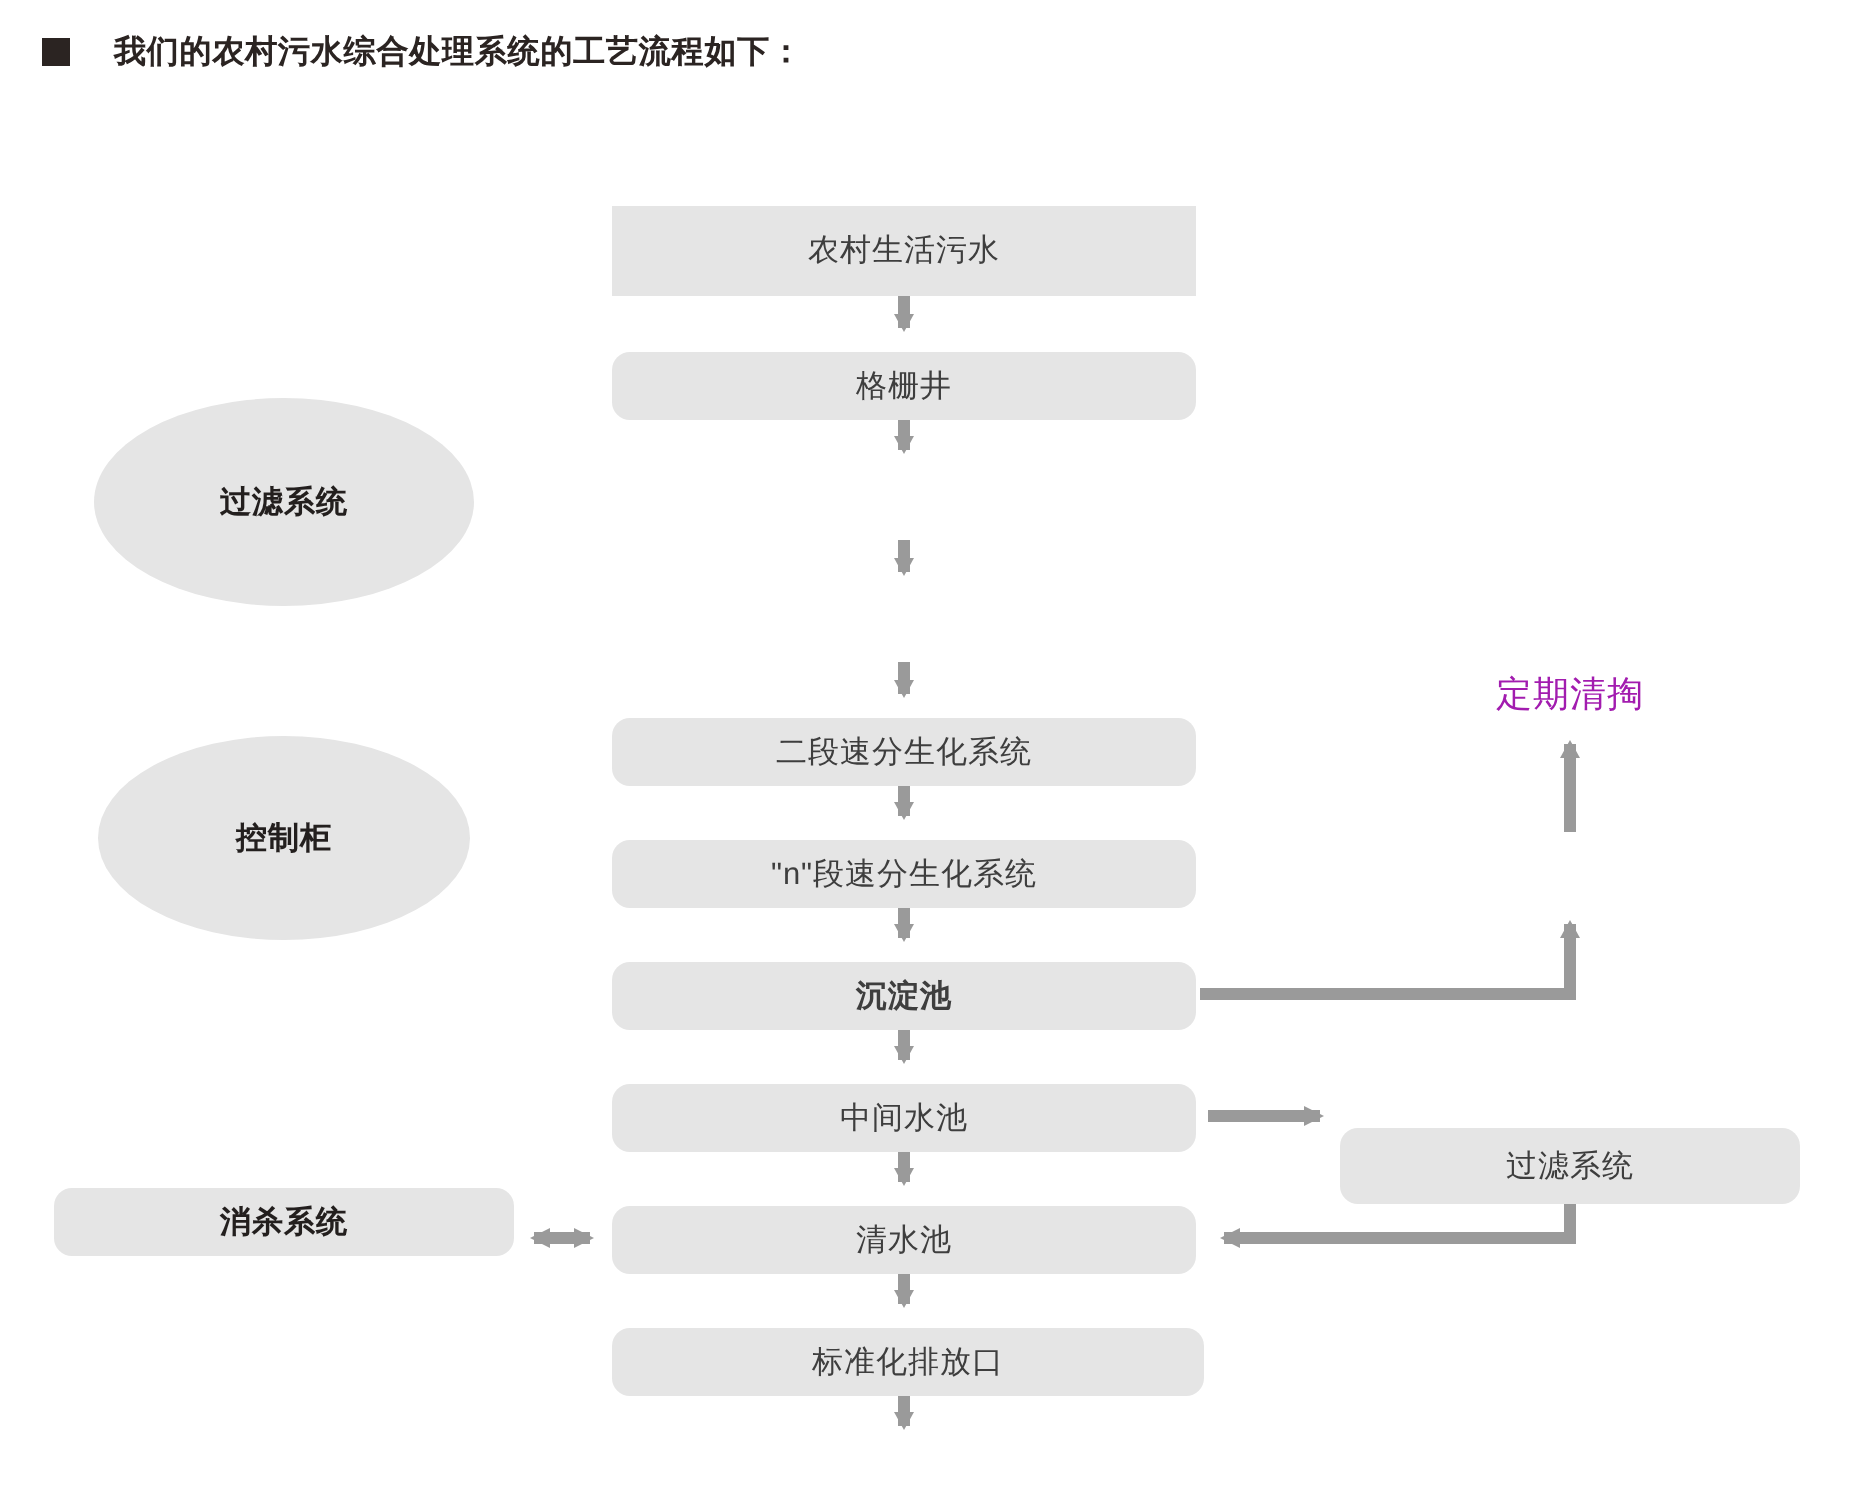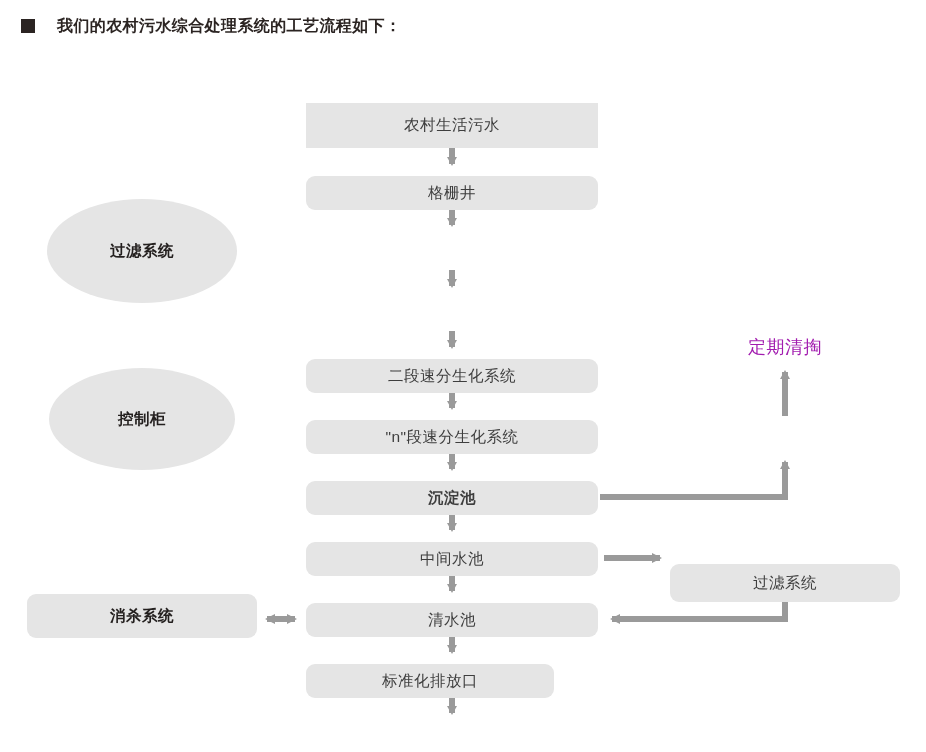--- a/index.html
+++ b/index.html
@@ -169,34 +169,34 @@
   </div>
 
   <div class="node rounded" style="left:306px; top:542px; width:292px; height:34px;">
     <span>中间水池</span>
   </div>
 
   <div class="node rounded" style="left:306px; top:603px; width:292px; height:34px;">
     <span>清水池</span>
   </div>
 
-  <div class="node rounded" style="left:306px; top:664px; width:248px; height:34px;">
+  <div class="node rounded" style="left:306px; top:664px; width:296px; height:34px;">
     <span>标准化排放口</span>
   </div>
 
 
   <div class="node ellipse" style="left:47px; top:199px; width:190px; height:104px;">
     <span>过滤系统</span>
   </div>
 
   <div class="node ellipse" style="left:49px; top:368px; width:186px; height:102px;justify-content:center;">
     <span>控制柜</span>
   </div>
 
-  <div class="node rounded emph" style="left:27px; top:594px; width:230px; height:44px;">
+  <div class="node rounded emph" style="left:27px; top:594px; width:230px; height:34px;">
     <span>消杀系统</span>
   </div>
 
 
   <div class="node rounded" style="left:670px; top:564px; width:230px; height:38px;">
     <span>过滤系统</span>
   </div>
 
   <div class="plain-label" style="left:670px; top:335px; width:230px; height:24px;">定期清掏</div>
 

